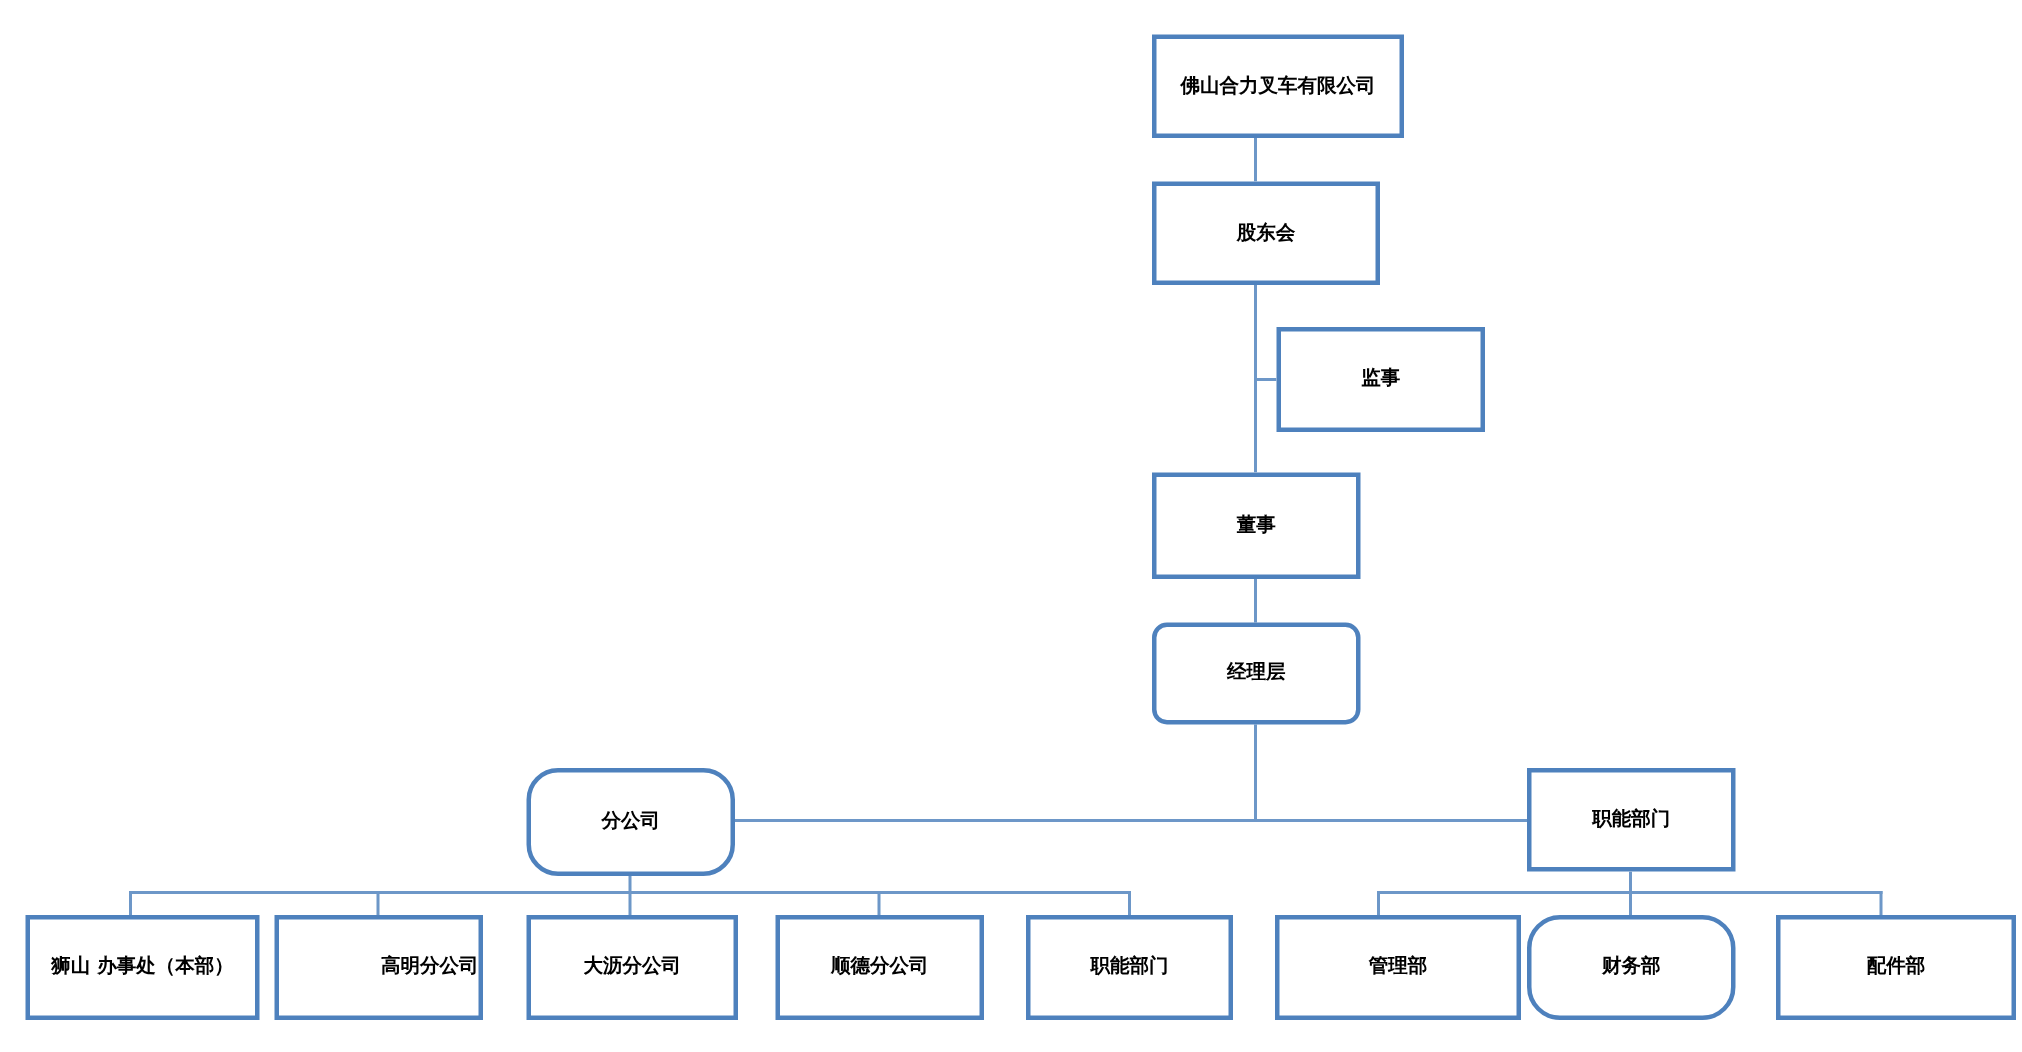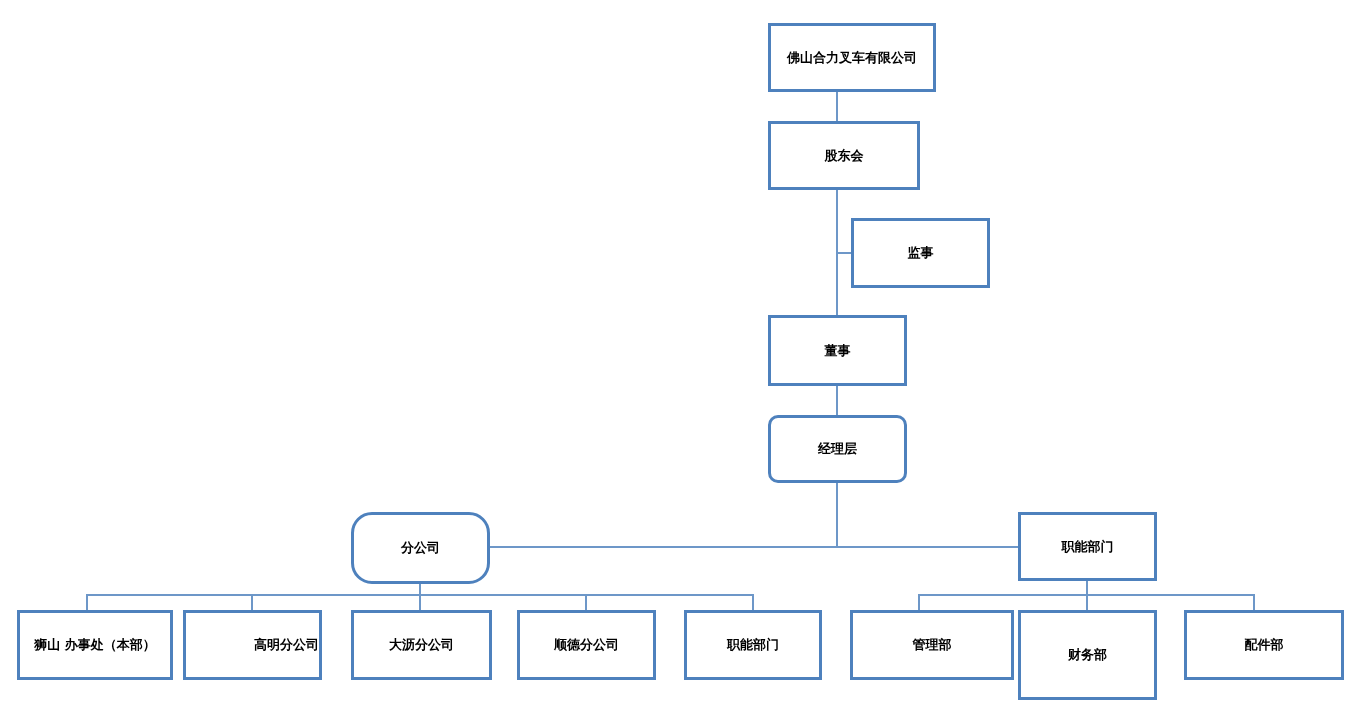--- a/index.html
+++ b/index.html
@@ -48,21 +48,21 @@
   #n-director     { left: 768px;  top: 315px; width: 139px; height: 71px; }
   #n-management   { left: 768px;  top: 415px; width: 139px; height: 68px; border-radius: 10px; }
   #n-branches     { left: 351px;  top: 512px; width: 139px; height: 72px; border-radius: 21px; }
   #n-functional   { left: 1018px; top: 512px; width: 139px; height: 69px; }
   #n-shishan      { left: 17px;   top: 610px; width: 156px; height: 70px; }
   #n-gaoming      { left: 183px;  top: 610px; width: 139px; height: 70px; justify-content: flex-end; }
   #n-dali         { left: 351px;  top: 610px; width: 141px; height: 70px; }
   #n-shunde       { left: 517px;  top: 610px; width: 139px; height: 70px; }
   #n-zhaoqing     { left: 684px;  top: 610px; width: 138px; height: 70px; }
   #n-guanli       { left: 850px;  top: 610px; width: 164px; height: 70px; }
-  #n-caiwu        { left: 1018px; top: 610px; width: 139px; height: 90px; }
+  #n-caiwu        { left: 1018px; top: 610px; width: 139px; height: 70px; border-radius: 22px; }
   #n-peijian      { left: 1184px; top: 610px; width: 160px; height: 70px; }
 
   
   #c-company-shareholders   { left: 836px; top: 92px;  height: 29px; }
   #c-shareholders-director  { left: 836px; top: 190px; height: 125px; }
   #c-supervisor-stub        { left: 838px; top: 252px; width: 13px; }
   #c-director-management    { left: 836px; top: 386px; height: 29px; }
   #c-management-drop        { left: 836px; top: 483px; height: 64px; }
   #c-cross-rail             { left: 490px; top: 546px; width: 528px; }
   #c-branches-drop          { left: 419px; top: 581px; height: 14px; }

